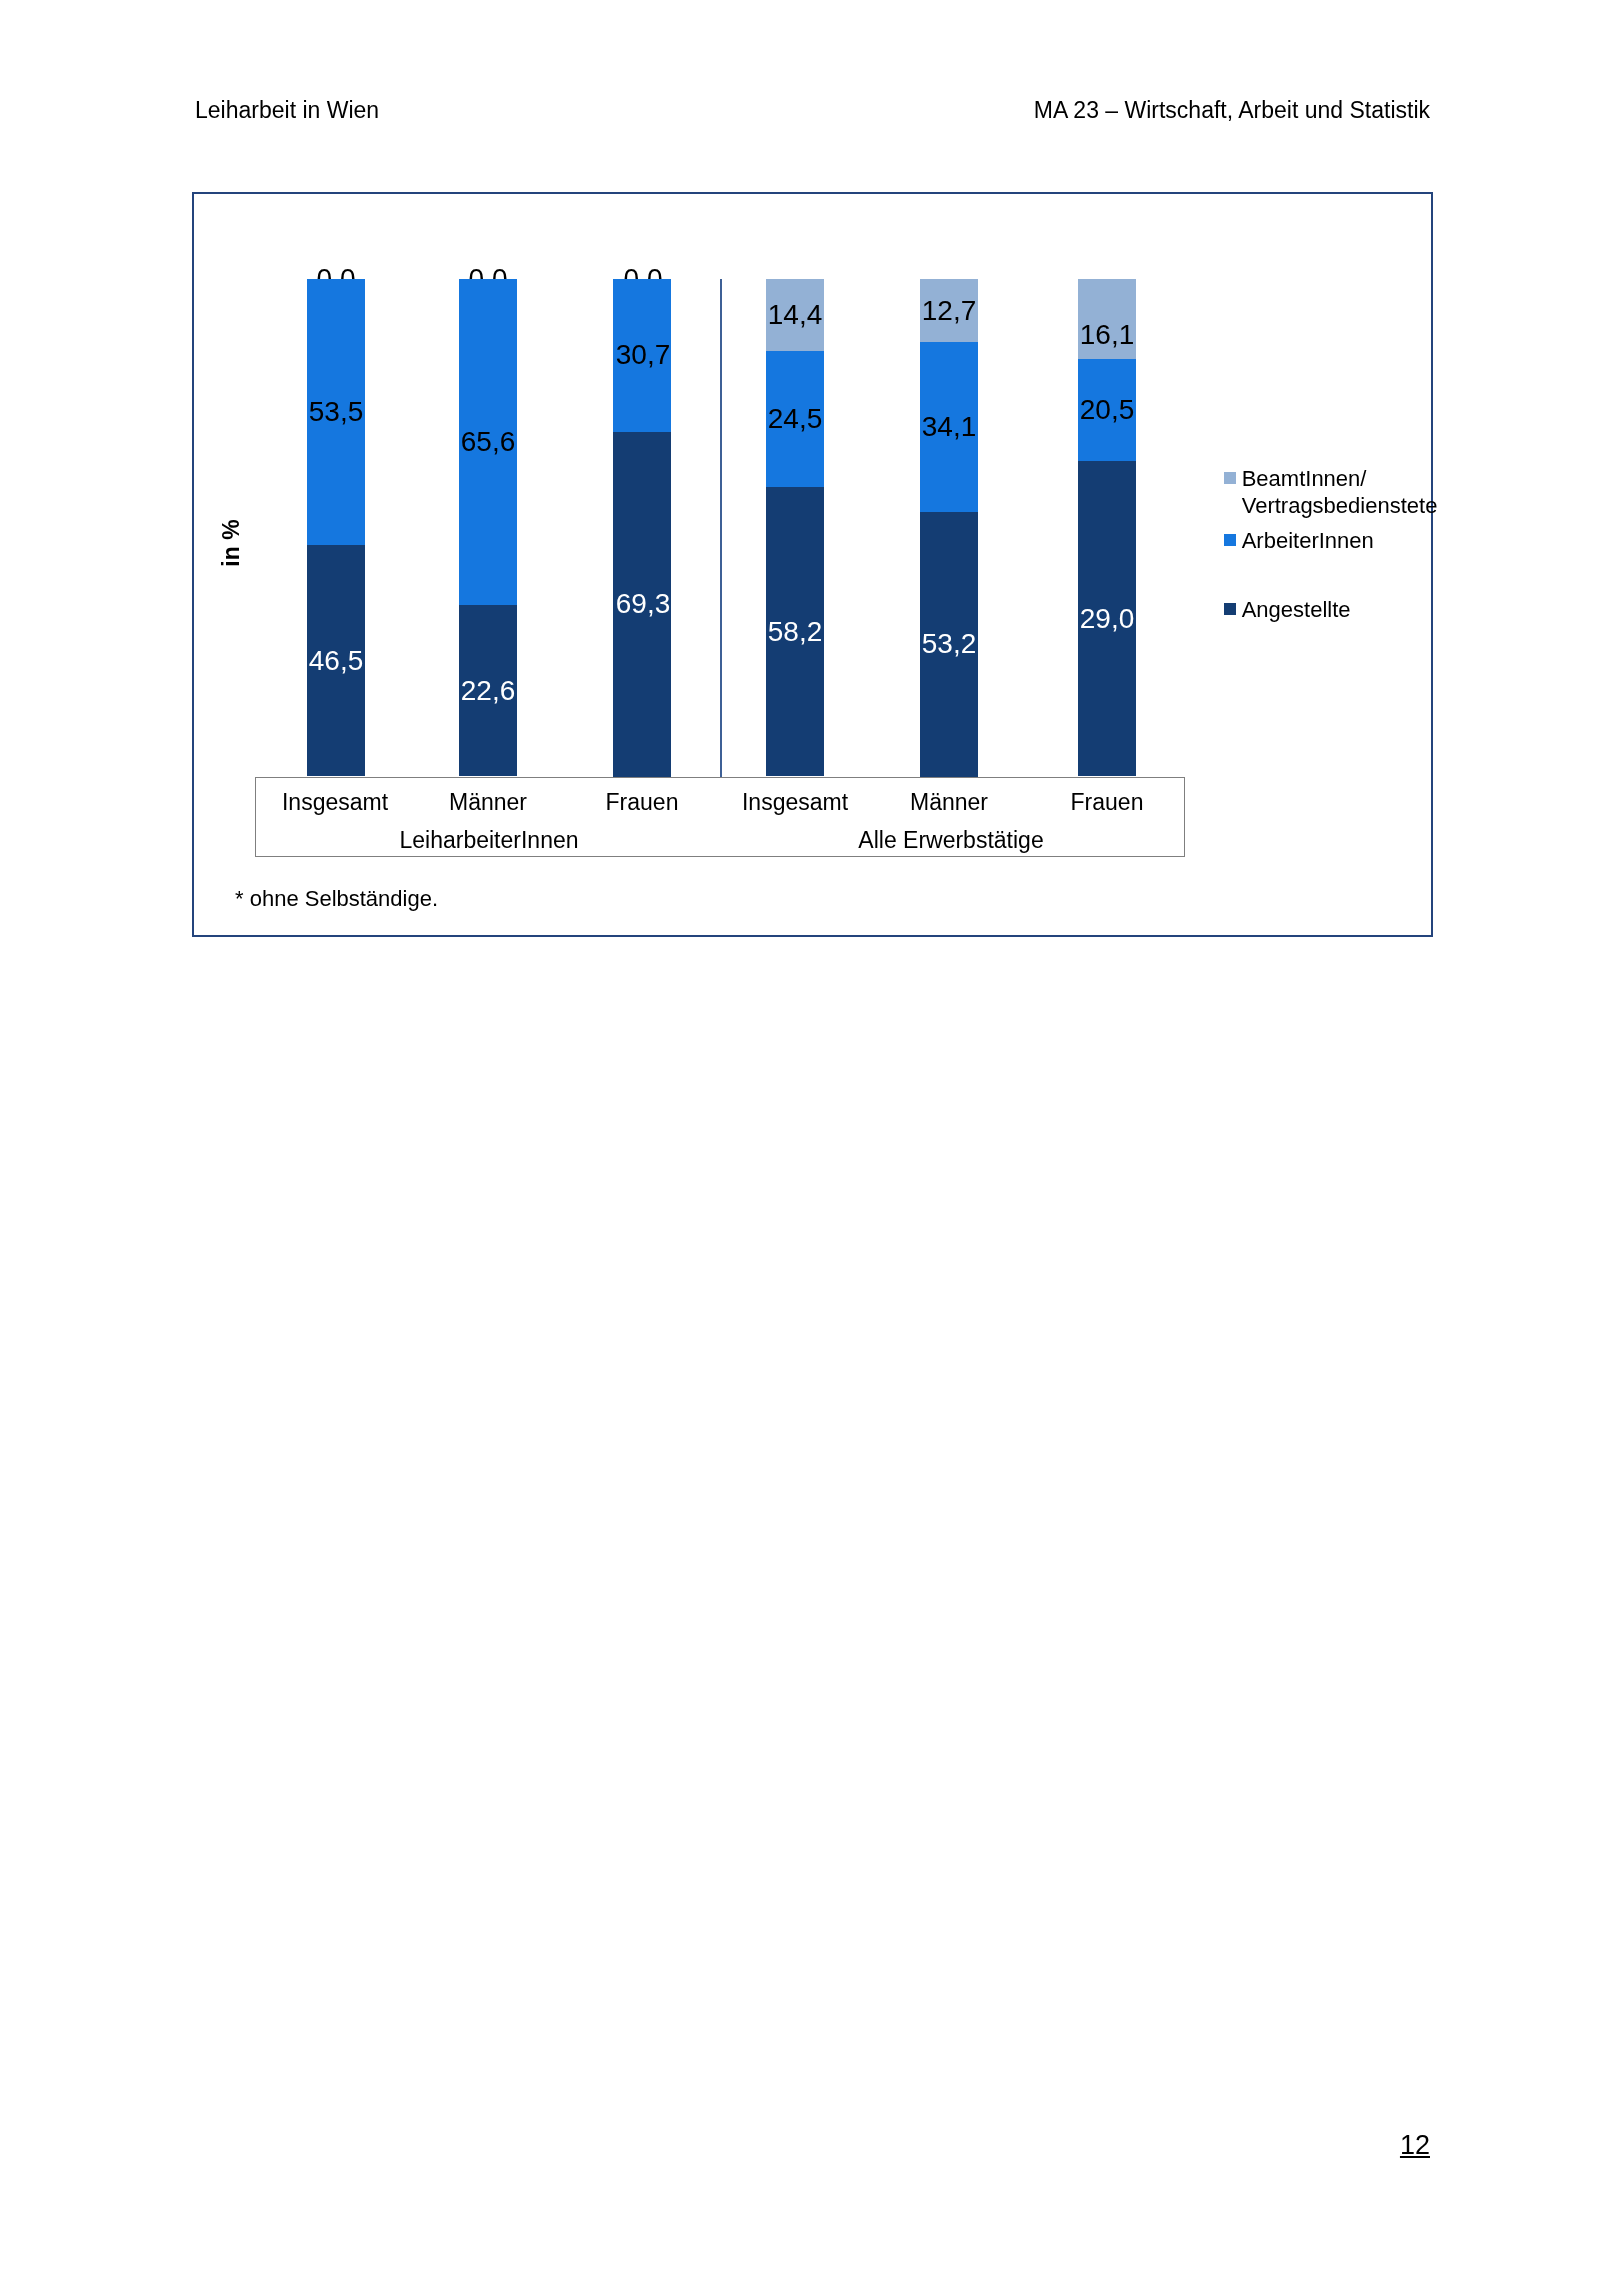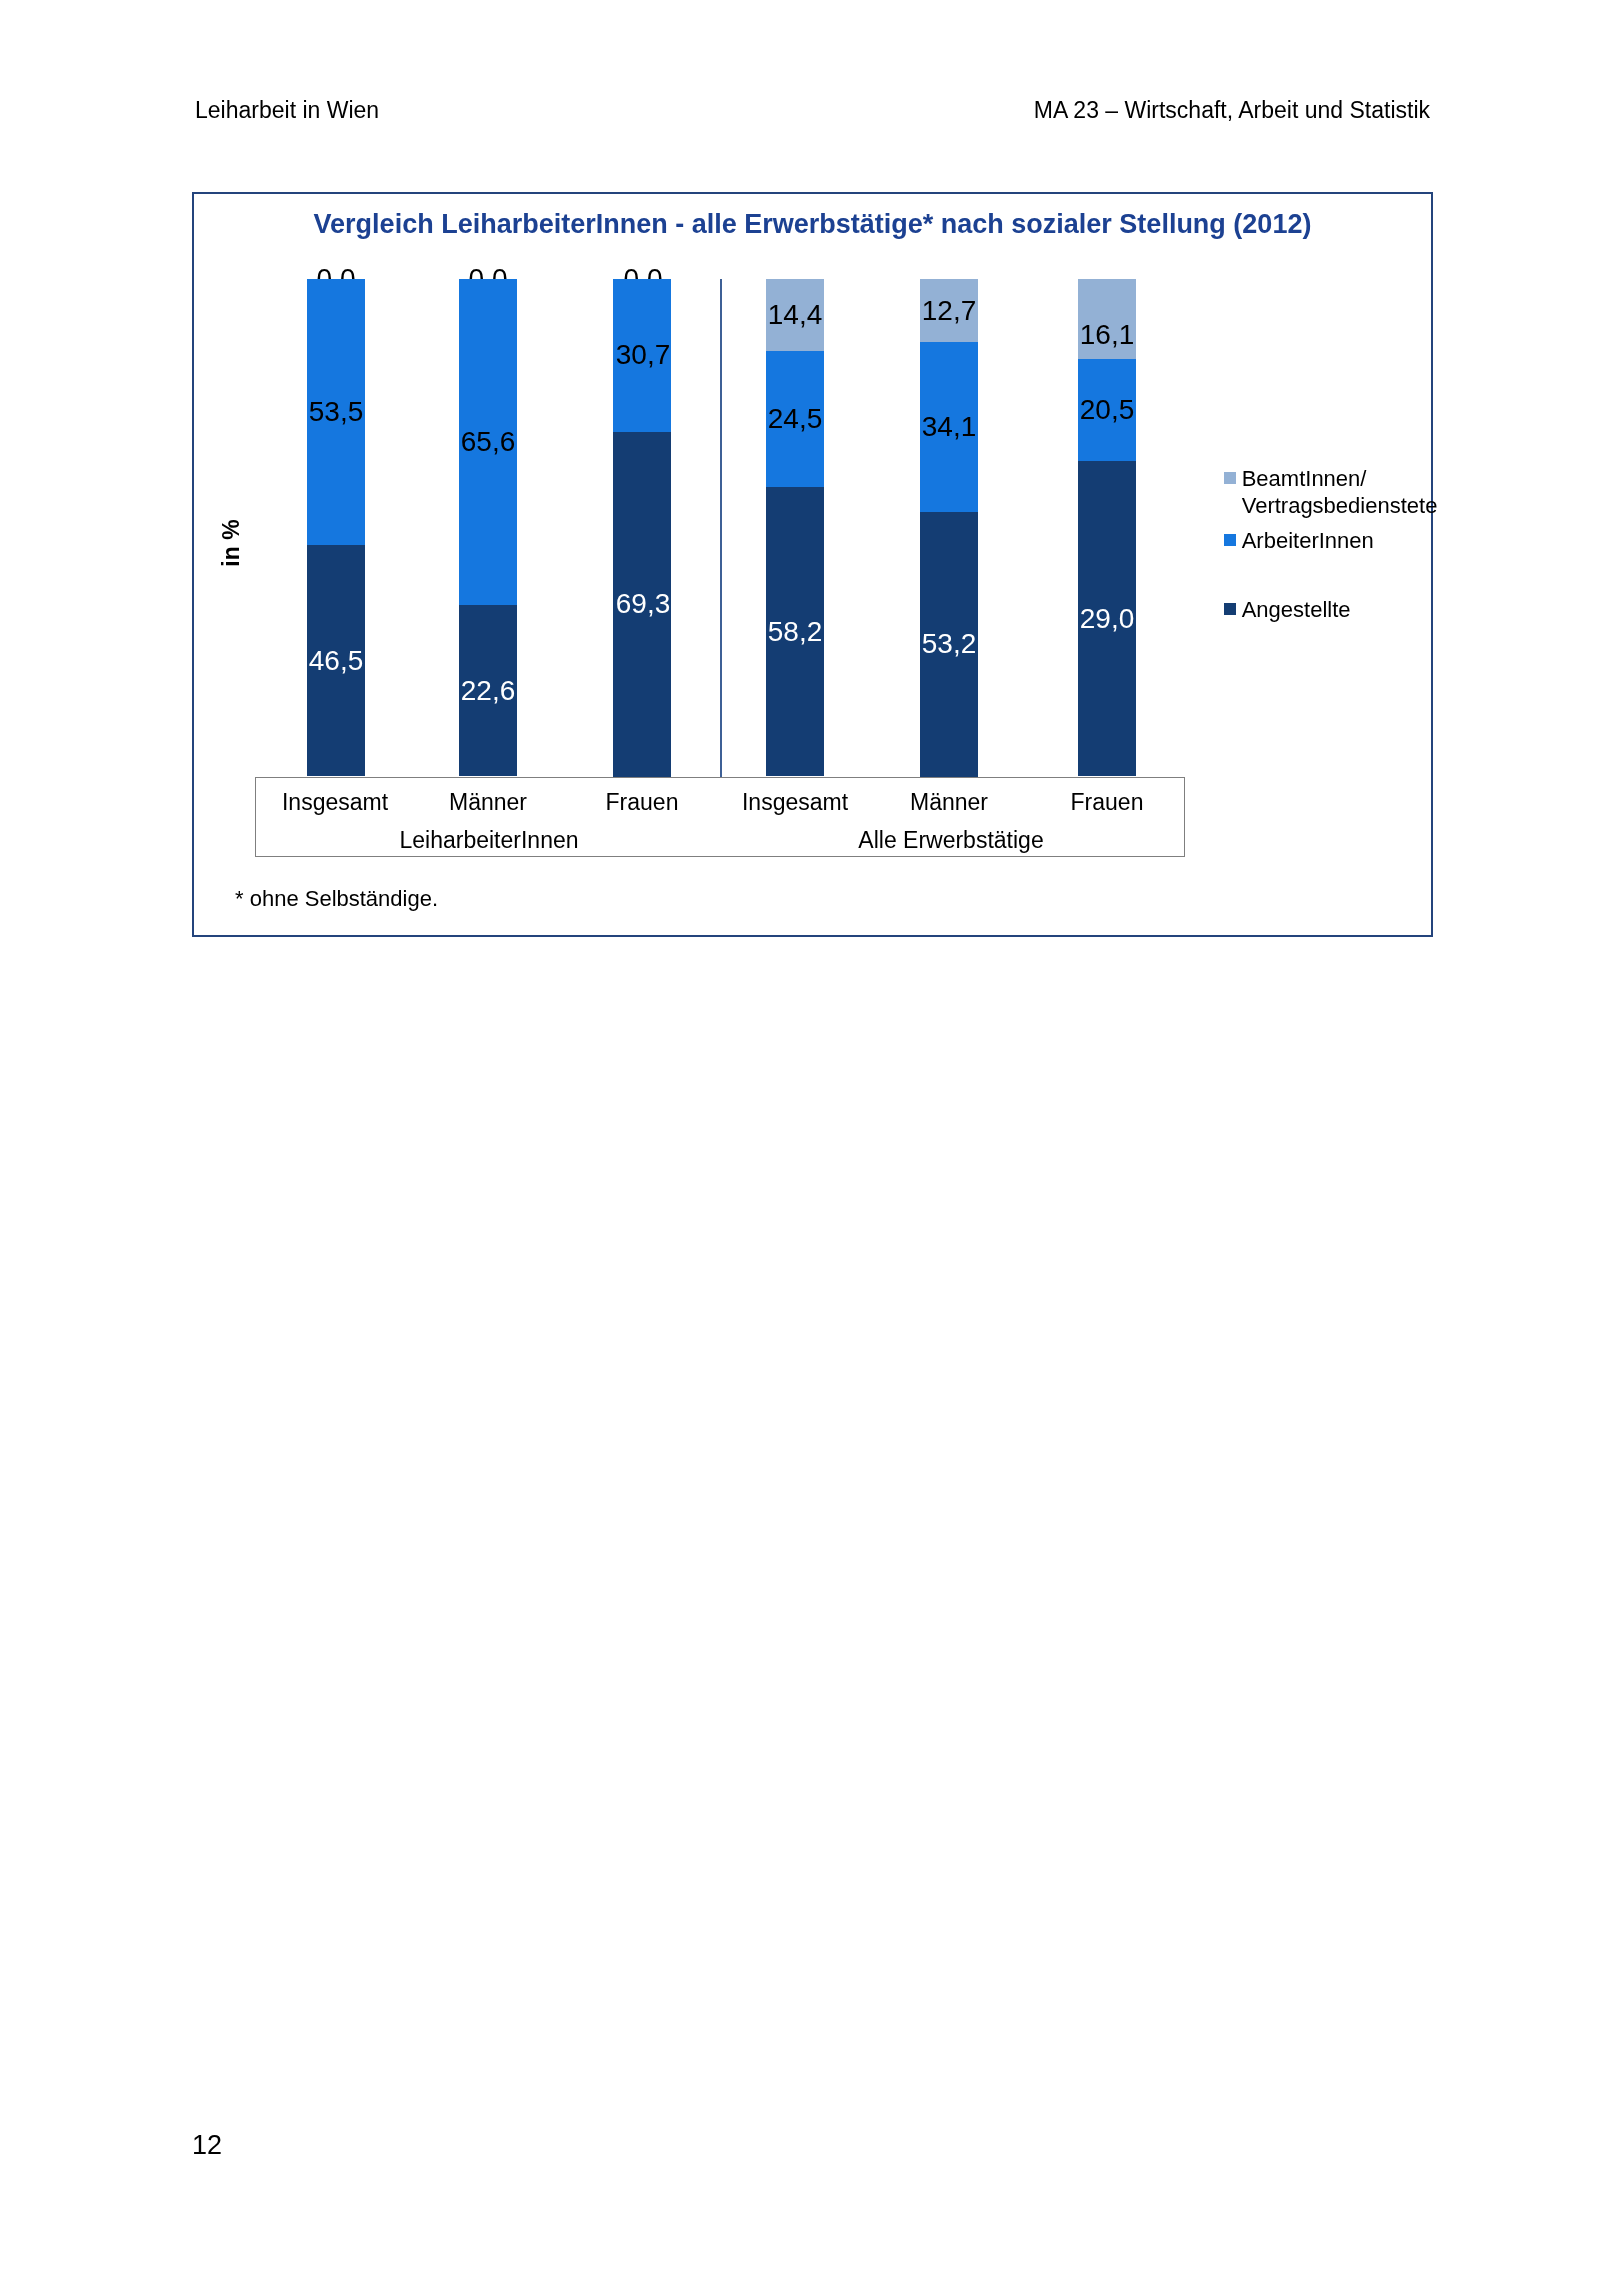--- a/index.html
+++ b/index.html
@@ -46,32 +46,31 @@
   }
   .grp-label{
     position:absolute;top:62px;transform:translate(-50%,-50%);
     font-size:23px;white-space:nowrap;
   }
   .footnote{position:absolute;left:41px;top:692px;font-size:22px;}
   .legend{position:absolute;left:1030px;top:271px;width:219px;}
   .legend-entry{position:absolute;left:0;display:flex;align-items:flex-start;}
   .legend-swatch{width:12px;height:12px;margin:7.3px 5.7px 0 0;flex:0 0 auto;}
   .legend-lines{font-size:22px;line-height:27px;white-space:nowrap;}
-  .page-number{position:absolute;left:192px;top:2130px;width:1238px;font-size:27px;}
+  .page-number{position:absolute;left:192px;top:2130px;width:1238px;text-align:right;font-size:27px;text-decoration:underline;}
 </style>
 </head>
 <body>
 
 <div class="page">
 
   <div class="hdr-left">Leiharbeit in Wien</div>
   <div class="hdr-right">MA 23 – Wirtschaft, Arbeit und Statistik</div>
 
   <div class="chart-frame">
-    <div class="chart-title">Vergleich LeiharbeiterInnen - alle Erwerbstätige* nach sozialer Stellung (2012)</div>
     <div class="y-axis-label">in %</div>
 
     <div class="bars" id="bars">
         <div class="bar-label" style="left: 142px; top: 85px; color: rgb(0, 0, 0);">0,0</div>
         <div class="bar-seg" style="left: 113px; top: 85px; width: 58px; height: 266px; background: rgb(21, 119, 223);"></div>
         <div class="bar-label" style="left: 142px; top: 218px; color: rgb(0, 0, 0);">53,5</div>
         <div class="bar-seg" style="left: 113px; top: 351px; width: 58px; height: 231px; background: rgb(20, 61, 115);"></div>
         <div class="bar-label" style="left: 142px; top: 467px; color: rgb(255, 255, 255);">46,5</div>
         <div class="bar-label" style="left: 294px; top: 85px; color: rgb(0, 0, 0);">0,0</div>
         <div class="bar-seg" style="left: 265px; top: 85px; width: 58px; height: 326px; background: rgb(21, 119, 223);"></div>

